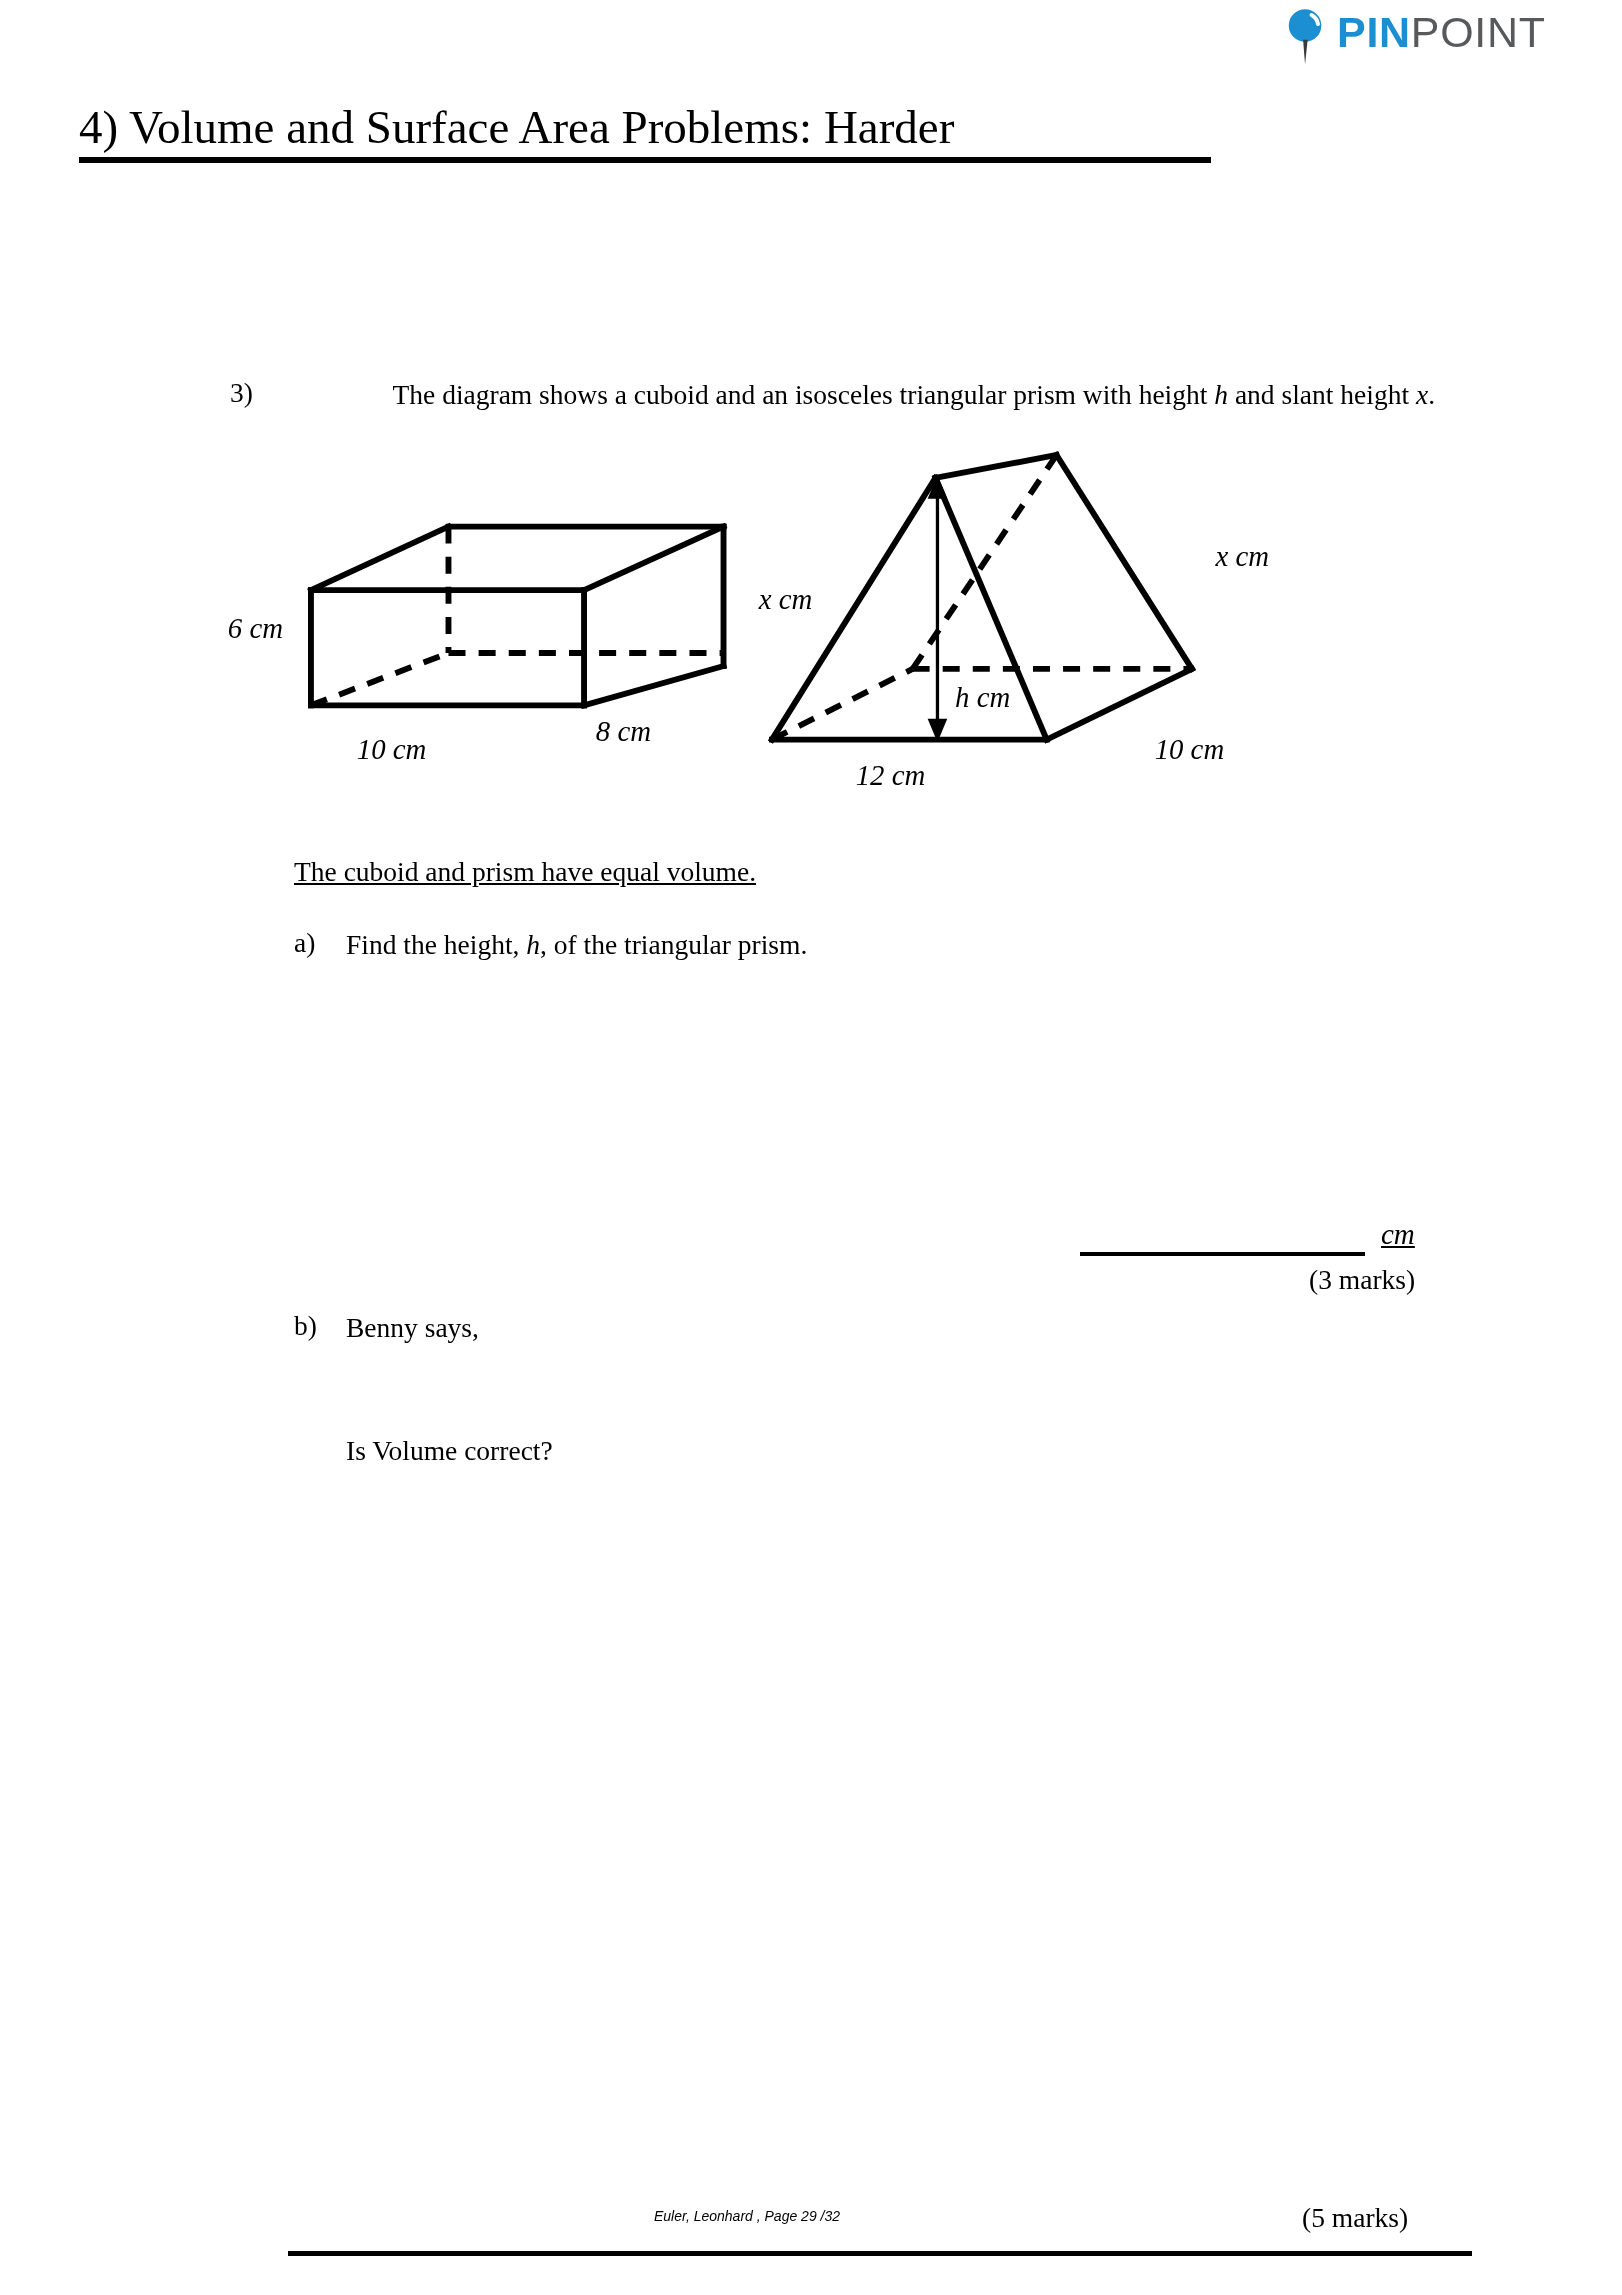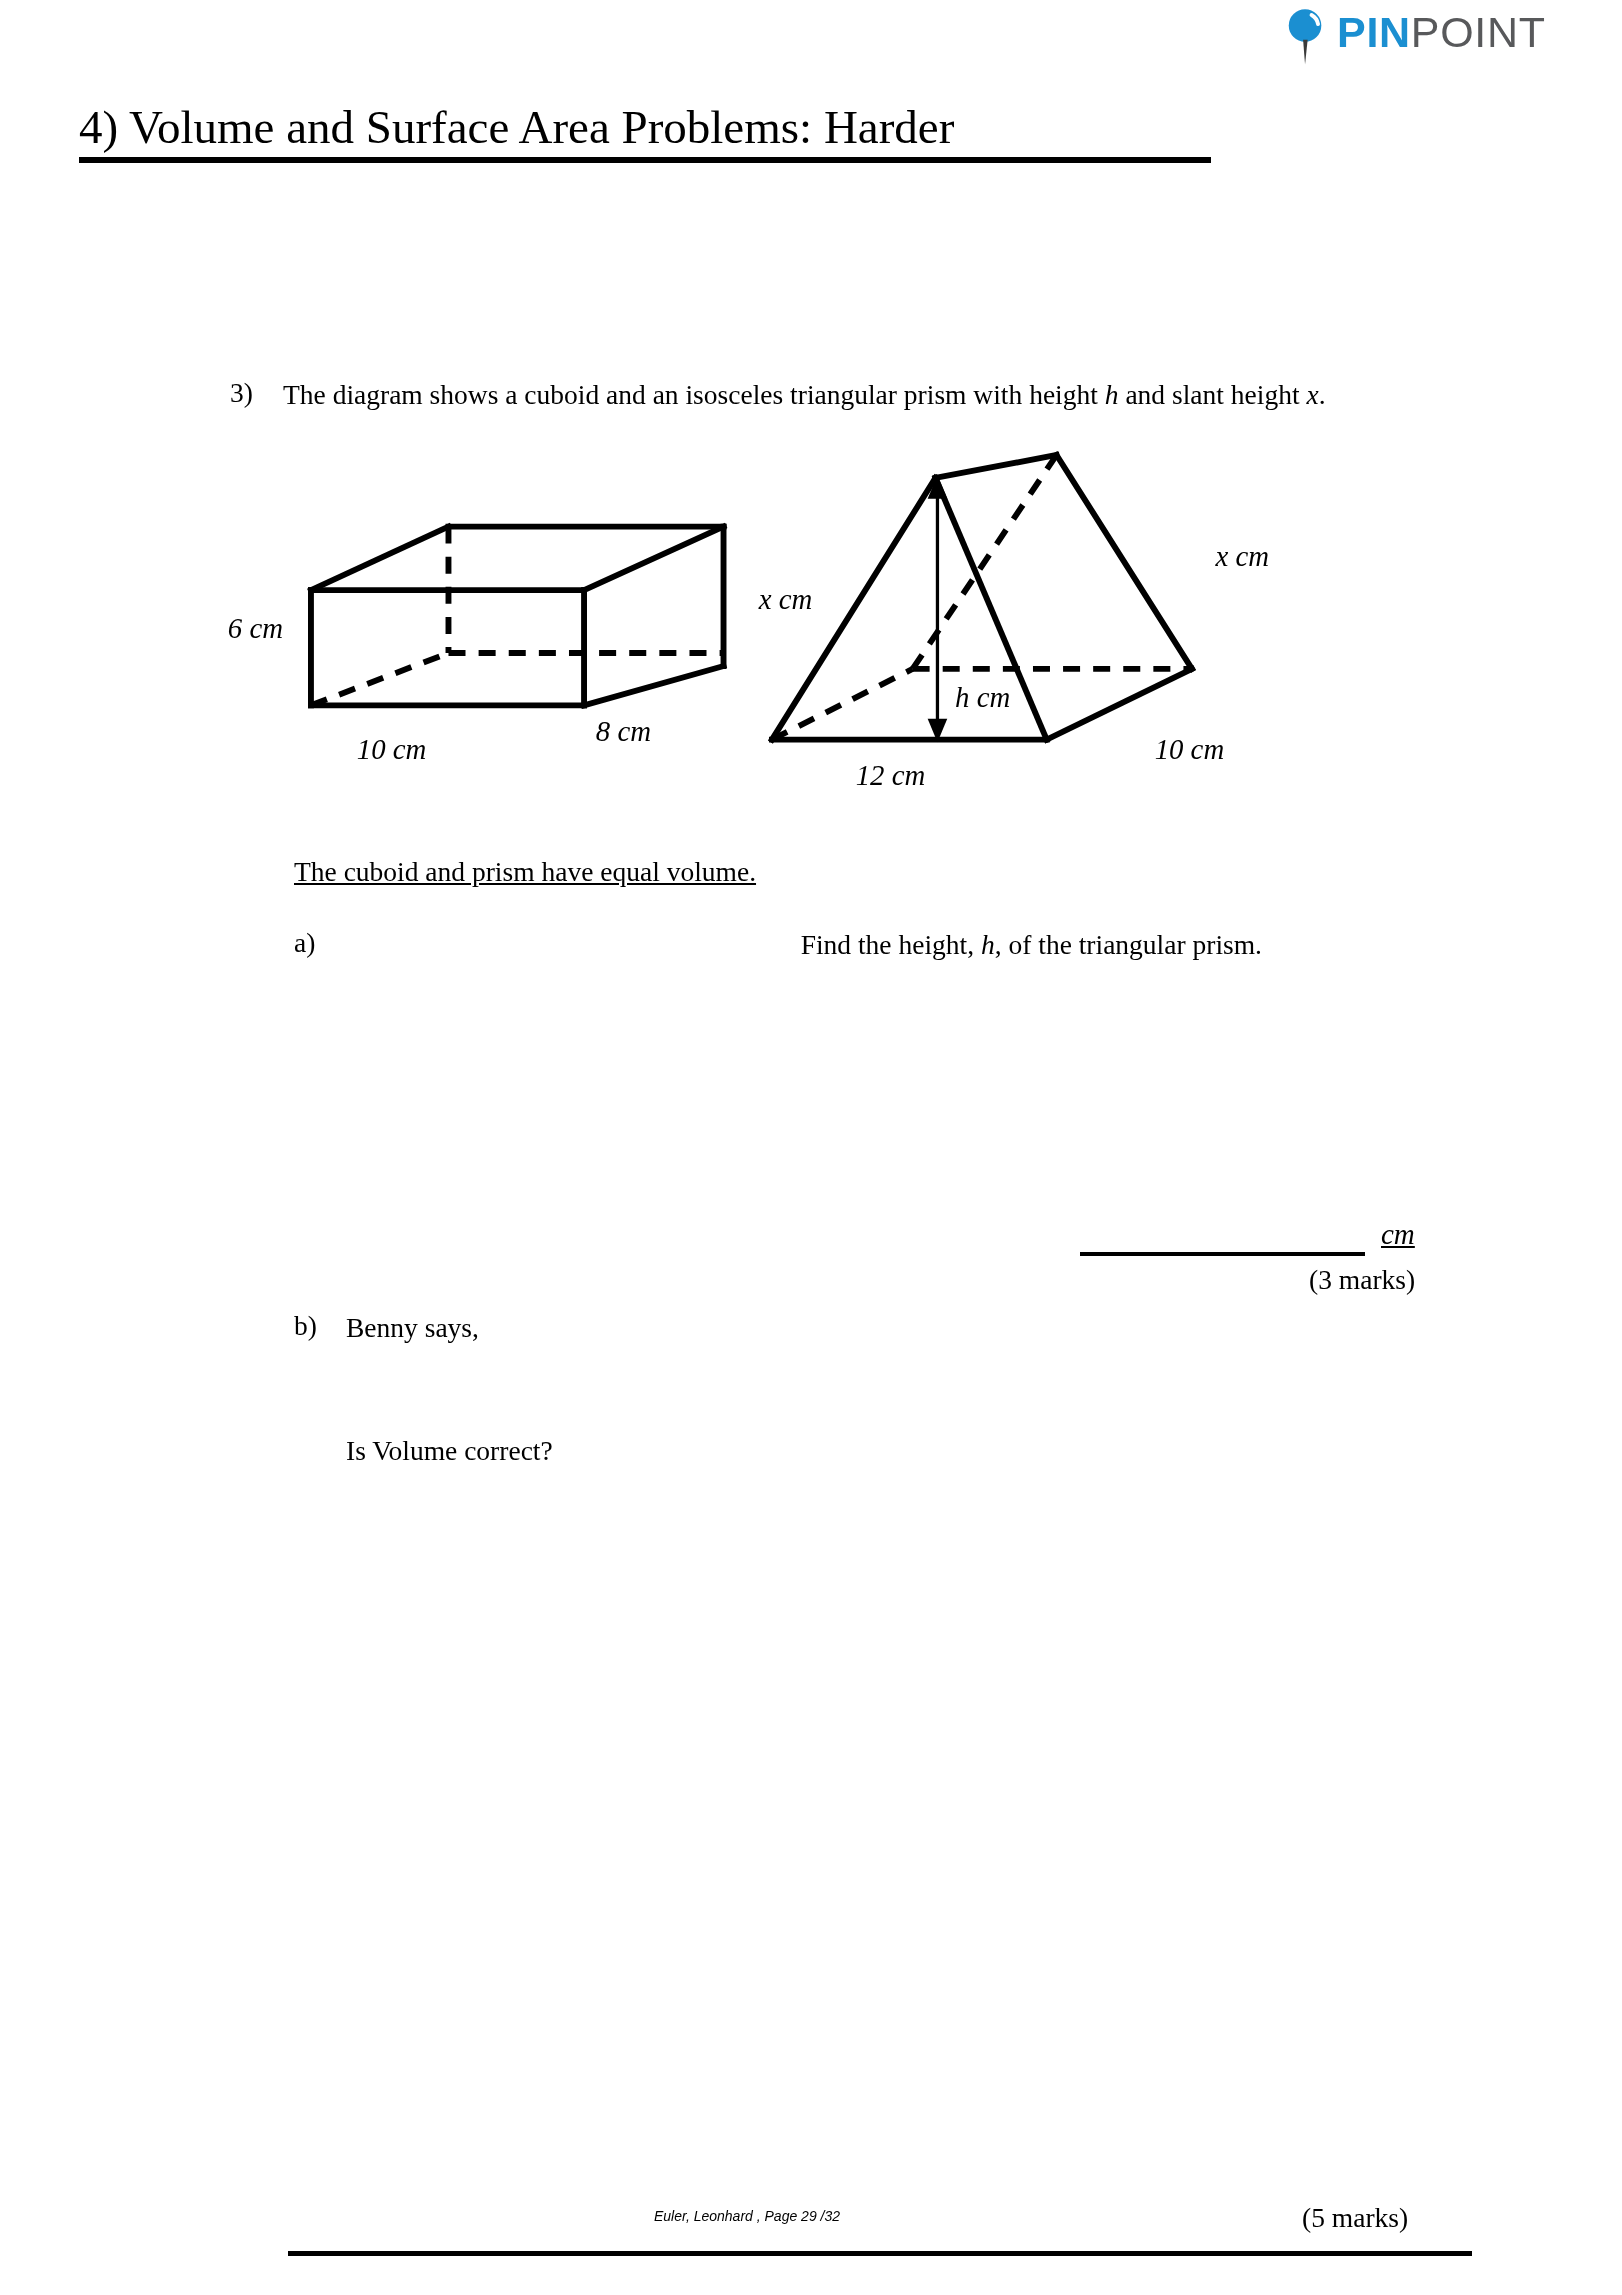--- a/index.html
+++ b/index.html
@@ -71,26 +71,26 @@
     line-height: 37px;
   }
   .qtext {
     position: absolute;
     font-size: 27.5px;
     line-height: 41px;
   }
   .ital { font-style: italic; }
 
   #q3-num   { left: 230px; top: 374px; }
-  #q3-text  { left: 283px; top: 374px; width: 1152px; }
+  #q3-text  { left: 283px; top: 374px; width: 1152px; text-align: right; }
 
   #equal-vol { left: 294px; top: 851px; width: 916px; font-size: 27.5px; text-decoration: underline; }
 
   #pa-num  { left: 294px; top: 924px; }
-  #pa-text { left: 346px; top: 924px; width: 916px; text-align: right; }
+  #pa-text { left: 346px; top: 924px; width: 916px; }
 
   #answer-rule {
     position: absolute;
     left: 1080px;
     top: 1252px;
     width: 285px;
     height: 3.9px;
     background: #000000;
   }
   #answer-unit {

